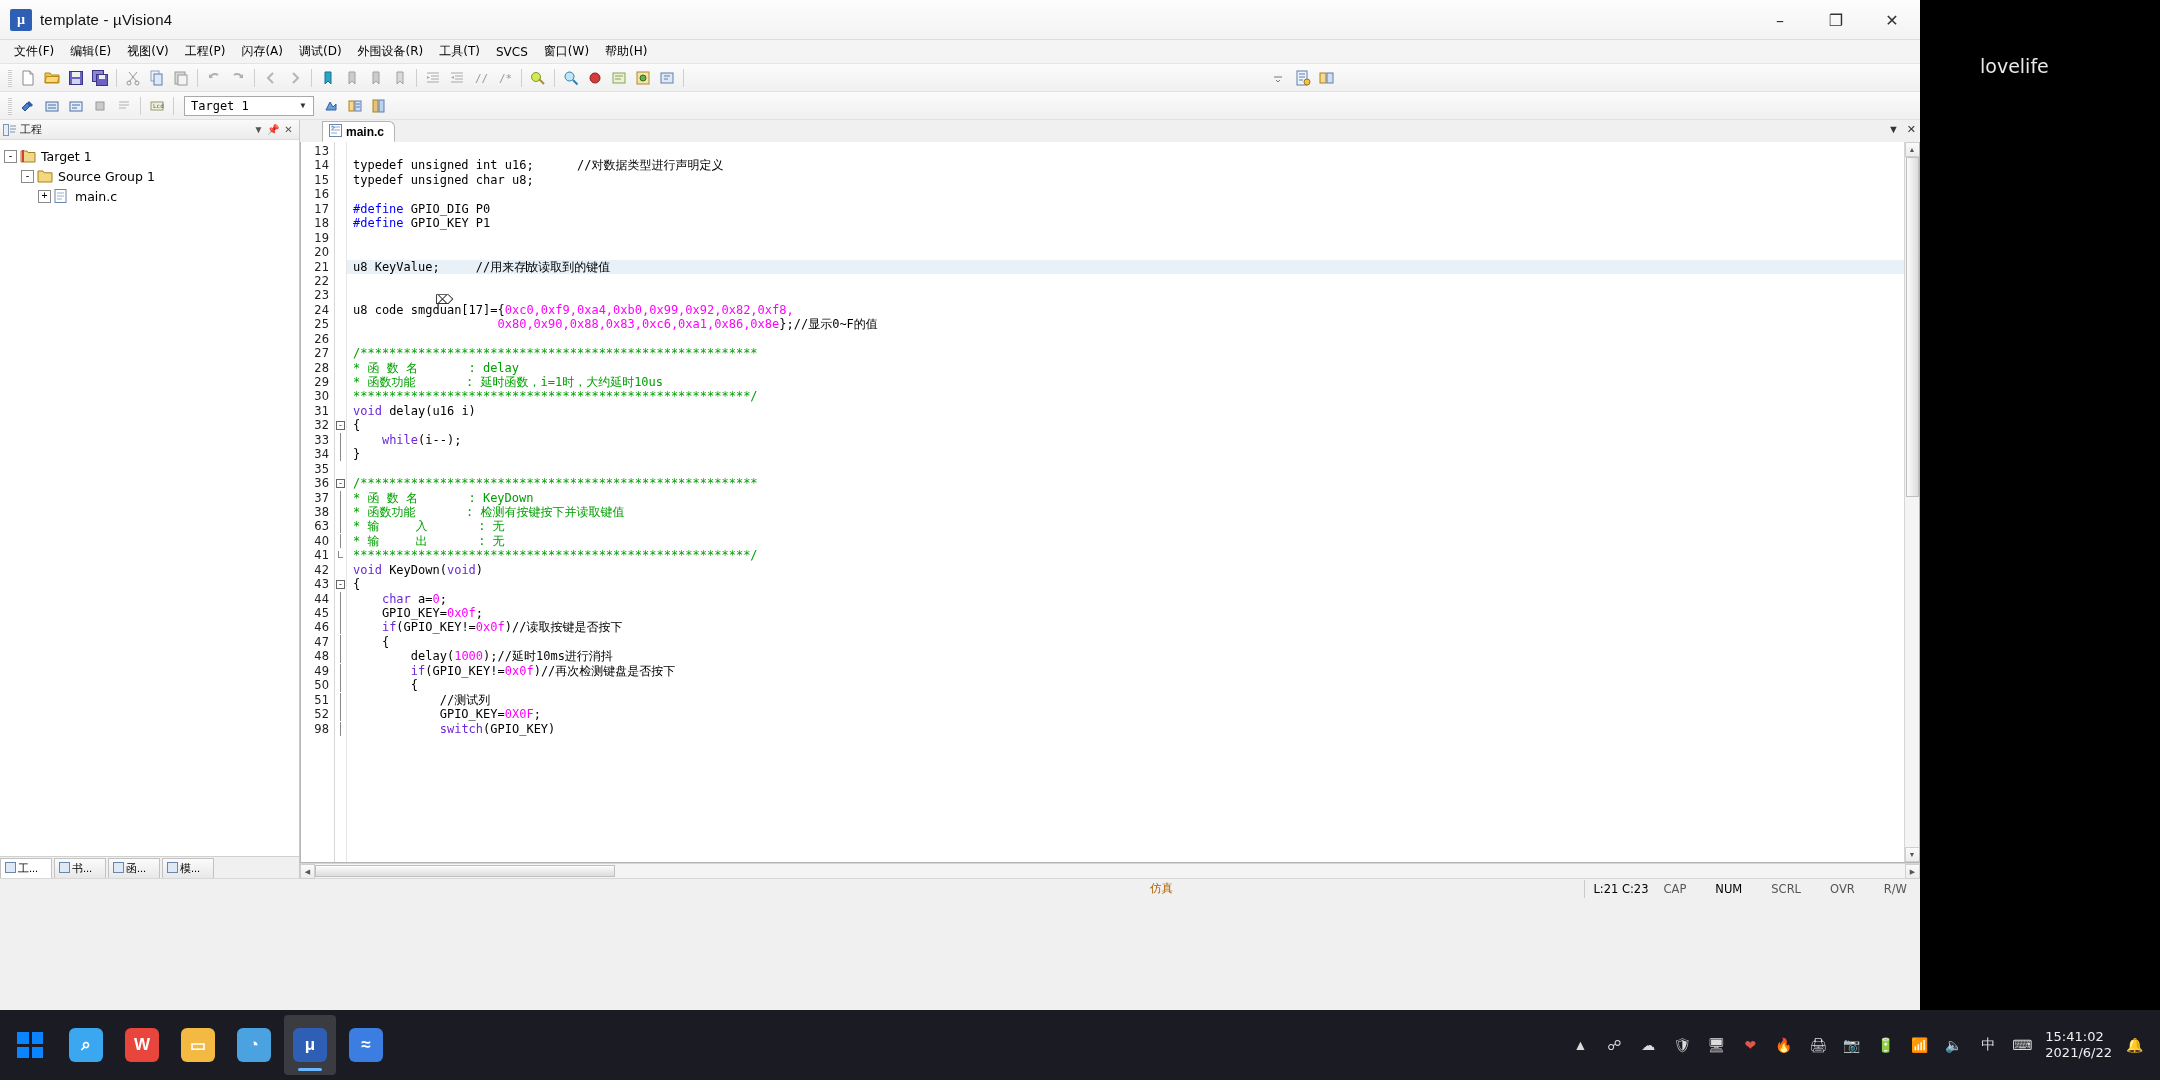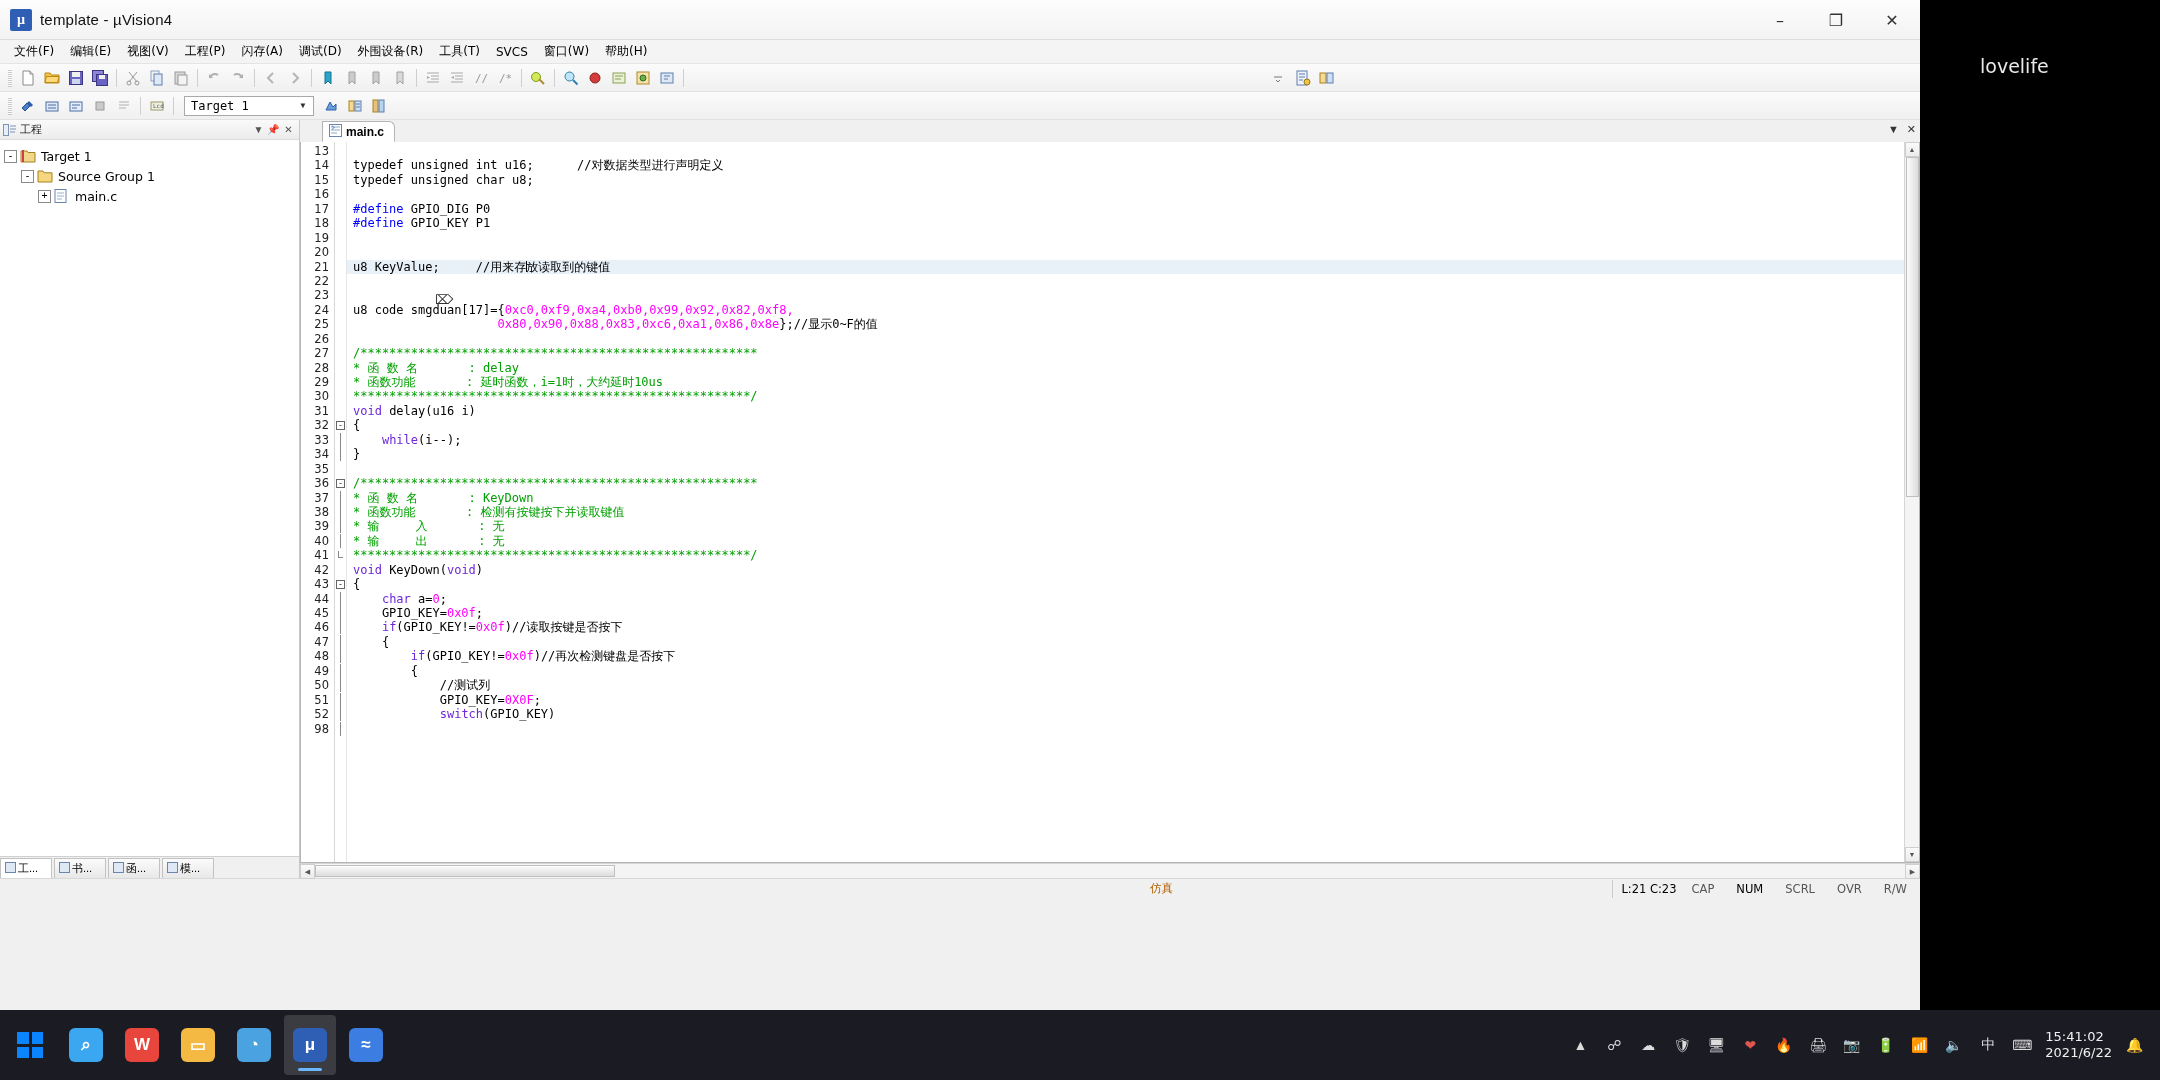--- a/index.html
+++ b/index.html
@@ -149,21 +149,21 @@
   .hs-thumb { position: absolute; top: 1px; height: 12px; left: 0;
     background: linear-gradient(#fcfcfc,#dcdcdc); border: 1px solid #c0c0c0; }
 
   
   .statusbar { height: 20px; display: flex; align-items: center;
     background: #f0f0f0; border-top: 1px solid #d8d8d8; font-size: 11.5px; color: #000;
     font-family: "DejaVu Sans", sans-serif; }
   .sb-left { width: 1150px; padding-left: 4px; }
   .sb-sim { color: #b06000; }
   .sb-cell { border-left: 1px solid #cacaca; padding: 0 8px; height: 18px; display: flex; align-items: center; }
-  .sb-flags { margin-left: auto; display: flex; padding-right: 6px; gap: 8px; color: #555; }
+  .sb-flags { margin-left: auto; display: flex; padding-right: 6px; gap: 15px; color: #555; }
   .sb-flags span { padding: 0 7px; }
   .sb-flags span.on { color: #000; }
 
   
   .taskbar { position: absolute; left: 0; bottom: 0; width: 2160px; height: 70px;
     background: #1b1b24; display: flex; align-items: center; }
   .tb-start { width: 60px; height: 70px; display: flex; align-items: center; justify-content: center; }
   .win-logo { width: 26px; height: 26px; display: grid; grid-template-columns: 1fr 1fr;
     grid-template-rows: 1fr 1fr; gap: 3px; }
   .win-logo i { background: #0a84ff; display: block; }
@@ -570,21 +570,21 @@
               <div>29</div>
               <div>30</div>
               <div>31</div>
               <div>32</div>
               <div>33</div>
               <div>34</div>
               <div>35</div>
               <div>36</div>
               <div>37</div>
               <div>38</div>
-              <div>39</div>
+              <div>63</div>
               <div>40</div>
               <div>41</div>
               <div>42</div>
               <div>43</div>
               <div>44</div>
               <div>45</div>
               <div>46</div>
               <div>47</div>
               <div>48</div>
               <div>49</div>
@@ -666,20 +666,21 @@
               <div class="cline"><span class="greenline">* 函数功能       : 检测有按键按下并读取键值</span></div>
               <div class="cline"><span class="greenline">* 输     入       : 无</span></div>
               <div class="cline"><span class="greenline">* 输     出       : 无</span></div>
               <div class="cline"><span class="greenline">*******************************************************/</span></div>
               <div class="cline"><span class="kw">void</span><span> KeyDown(</span><span class="kw">void</span><span>)</span></div>
               <div class="cline"><span>{</span></div>
               <div class="cline"><span>    </span><span class="kw">char</span><span> a=</span><span class="num">0</span><span>;</span></div>
               <div class="cline"><span>    GPIO_KEY=</span><span class="num">0x0f</span><span>;</span></div>
               <div class="cline"><span>    </span><span class="kw">if</span><span>(GPIO_KEY!=</span><span class="num">0x0f</span><span>)</span><span class="cmt">//读取按键是否按下</span></div>
               <div class="cline"><span>    {</span></div>
+              <div class="cline"><span>        delay(</span><span class="num">1000</span><span>);</span><span class="cmt">//延时10ms进行消抖</span></div>
               <div class="cline"><span>        </span><span class="kw">if</span><span>(GPIO_KEY!=</span><span class="num">0x0f</span><span>)</span><span class="cmt">//再次检测键盘是否按下</span></div>
               <div class="cline"><span>        {</span></div>
               <div class="cline"><span>            </span><span class="cmt">//测试列</span></div>
               <div class="cline"><span>            GPIO_KEY=</span><span class="num">0X0F</span><span>;</span></div>
               <div class="cline"><span>            </span><span class="kw">switch</span><span>(GPIO_KEY)</span></div>
             </div>
           <div class="vscroll">
             <div class="sb-arrow">▲</div>
             <div class="sb-track">
               <div class="sb-thumb" style="top:0; height:340px;"></div>

